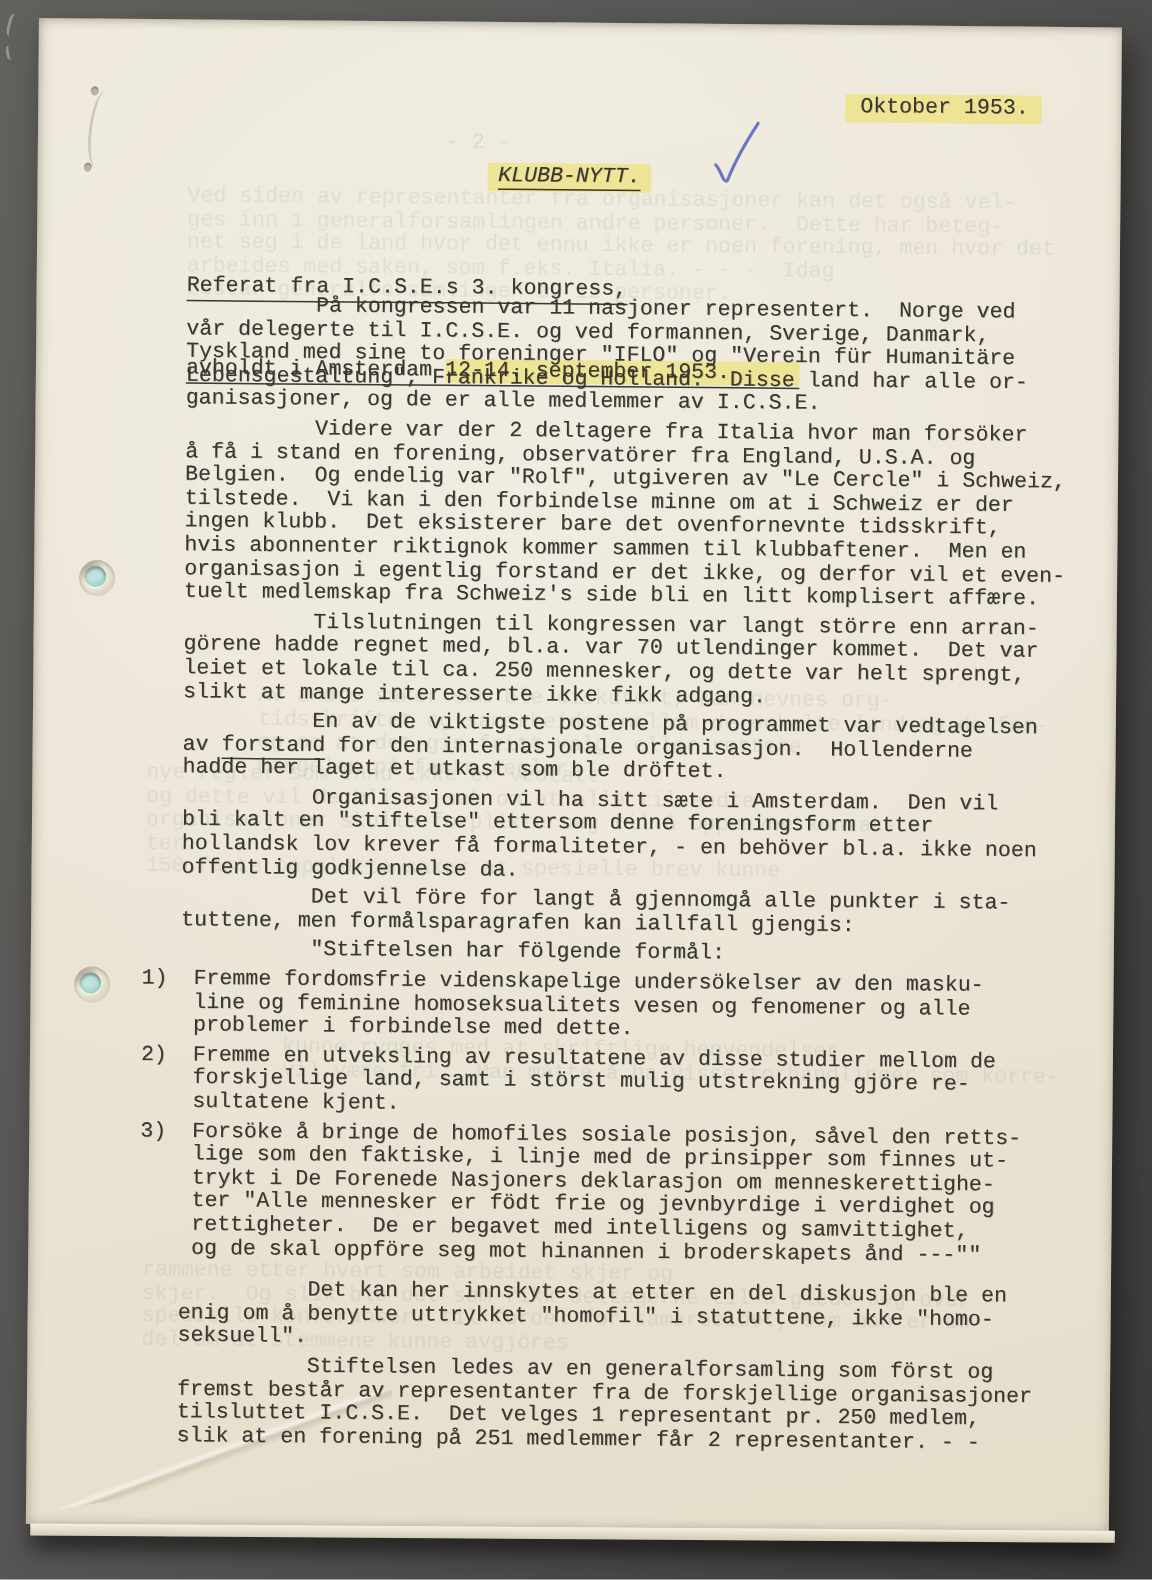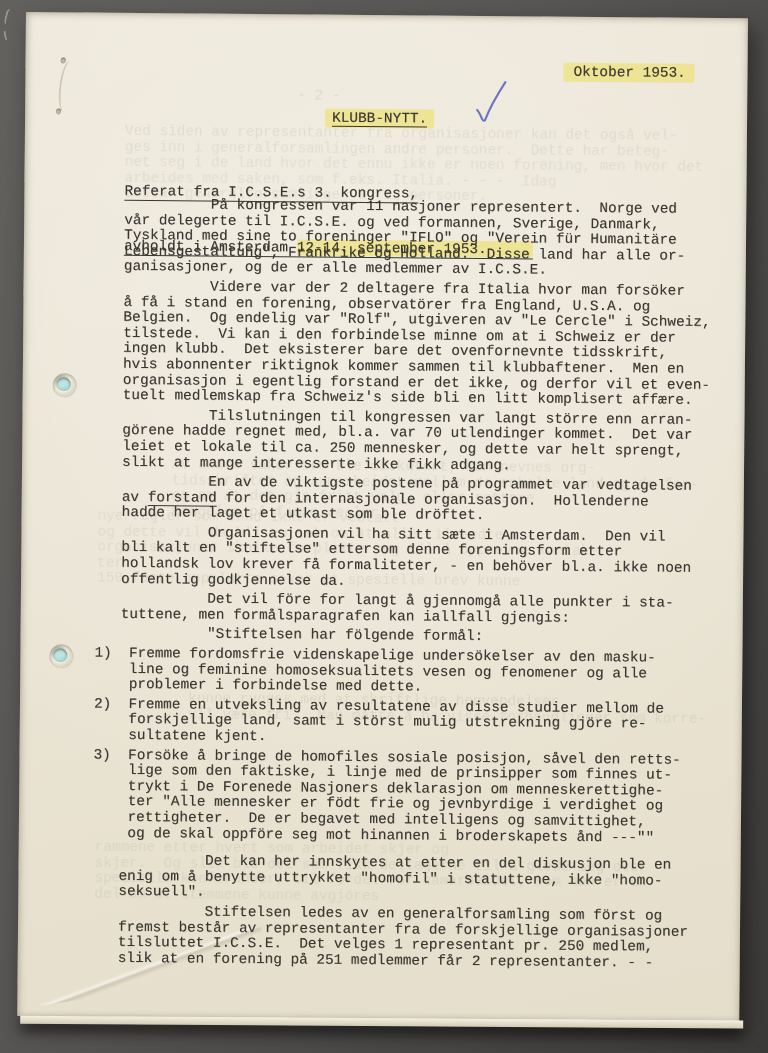--- a/index.html
+++ b/index.html
@@ -54,21 +54,21 @@
   .hole-top{left:30px;top:361px;}
   .hole-bottom{left:29px;top:632px;}
 
   
   .tw{color:#3a3731;font-size:14.4px;letter-spacing:0px;
       text-shadow:.4px .3px 0 rgba(58,55,49,.38);}
   .hl{background:rgba(238,224,105,.62);border-radius:2px;box-decoration-break:clone;}
   .uline{border-bottom:1.7px solid #3a3731;padding-bottom:0px;}
 
   .date-line{position:absolute;left:538px;top:46px;padding:1px 9px 2px 10px;}
-  .doc-title{position:absolute;left:300px;top:94px;padding:1px 7px 2px 7px;}
+  .doc-title{position:absolute;left:300px;top:94px;padding:1px 7px 2px 7px;font-style:italic;}
   .doc-title .uline{border-bottom-width:1.9px;}
 
   .checkmark{position:absolute;left:446px;top:60px;width:40px;height:52px;}
 
   .subtitle{position:absolute;left:100px;top:133px;line-height:18px;white-space:pre;}
   .subtitle .uline{display:inline-block;border-bottom-width:1.8px;}
   .subtitle .hl{padding-right:46px;}
 
   .body-text{position:absolute;left:100px;top:184px;width:628px;line-height:15.6px;}
   .para{margin:0 0 4px 0;}

